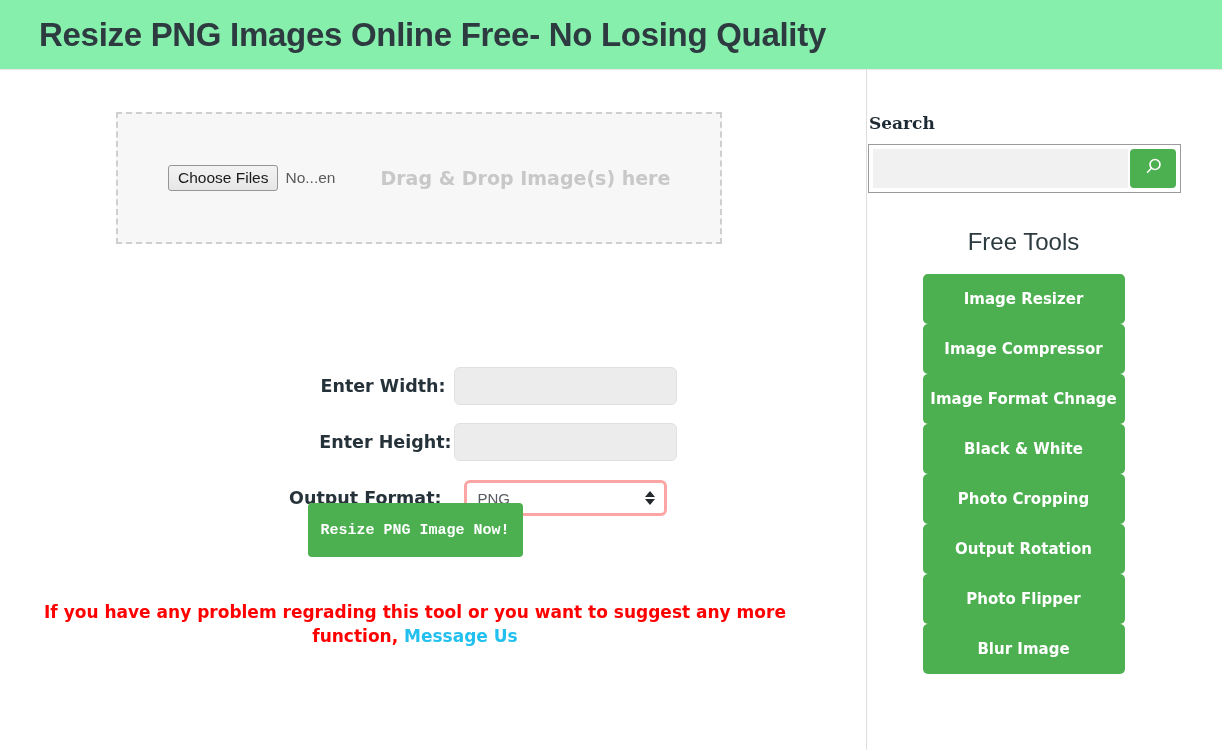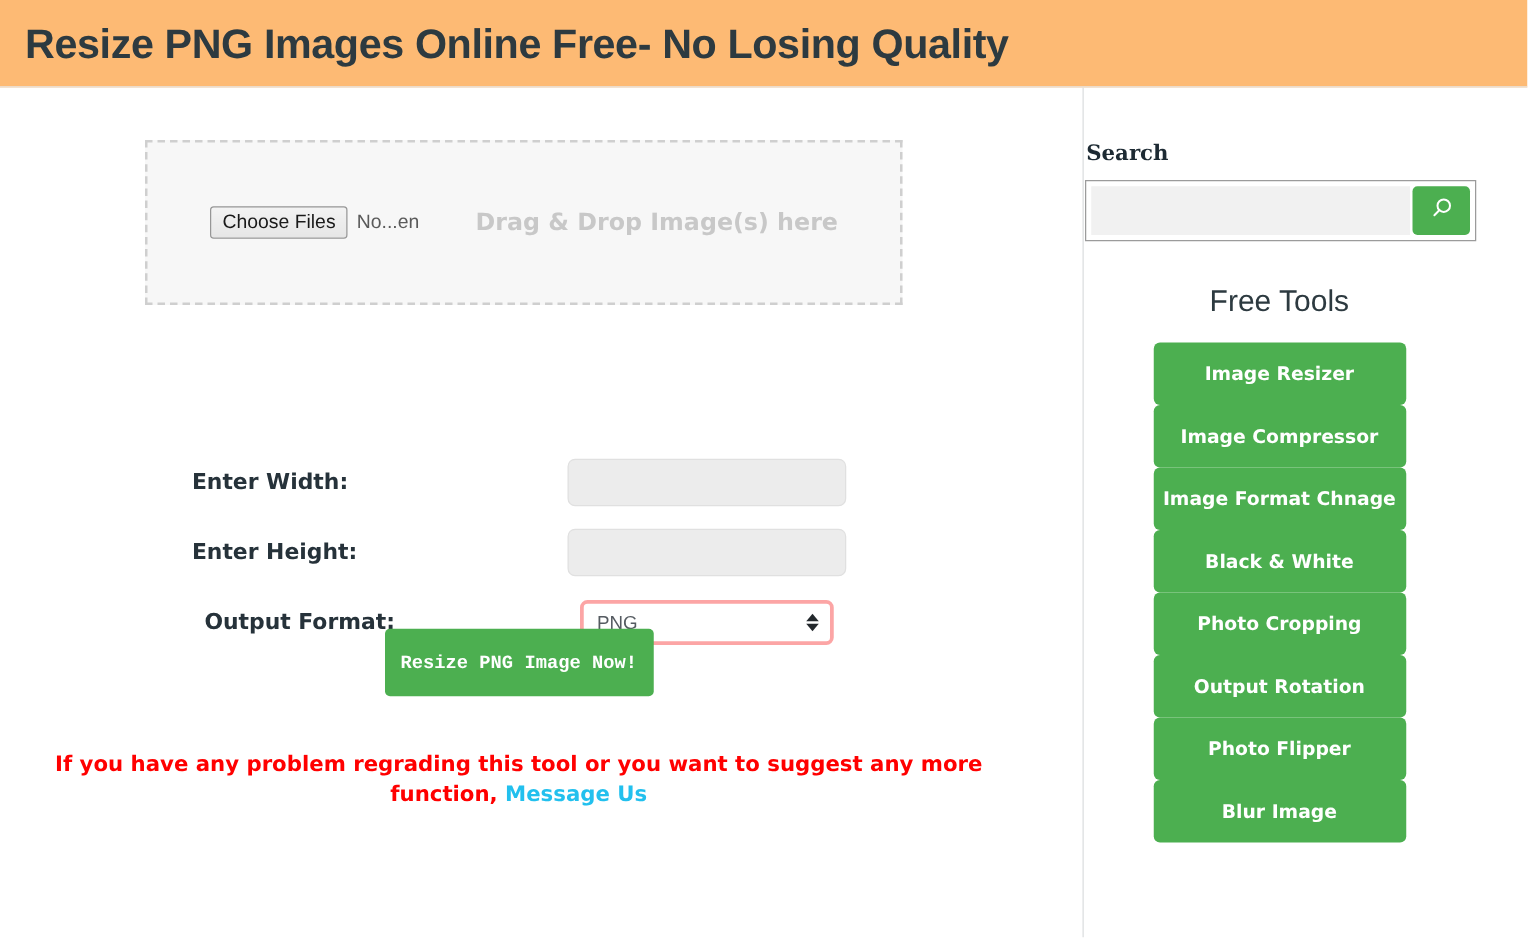--- a/index.html
+++ b/index.html
@@ -9,25 +9,25 @@
     width: 1222px;
     height: 750px;
     overflow: hidden;
     background: #ffffff;
     font-family: "DejaVu Sans", sans-serif;
   }
 
   
   .page-header {
     height: 70px;
-    background: #fdba74;
+    background: #86efac;
     border-bottom: 1px solid #e6e8e8;
     display: flex;
     align-items: center;
-    padding-left: 20px;
+    padding-left: 39px;
   }
   .page-title {
     font-family: "Liberation Sans", sans-serif;
     font-size: 33px;
     font-weight: 700;
     color: #2d3a40;
     letter-spacing: -0.3px;
     white-space: nowrap;
   }
 
@@ -116,21 +116,21 @@
     display: flex;
     align-items: center;
     justify-content: center;
     height: 56px;
   }
   .form-row .fr-label {
     font-family: "DejaVu Sans", sans-serif;
     font-size: 17.5px;
     font-weight: 700;
     color: #26323a;
-    text-align: left;
+    text-align: right;
     white-space: nowrap;
   }
   .row-width  .fr-label { width: 300px; padding-right: 8px; }
   .row-height .fr-label { width: 300px; padding-right: 2px; }
   .row-format .fr-label { width: 300px; padding-right: 22px; }
 
   .txt-input {
     background: #ececec;
     border: 1px solid #e0e0e0;
     border-radius: 6px;

